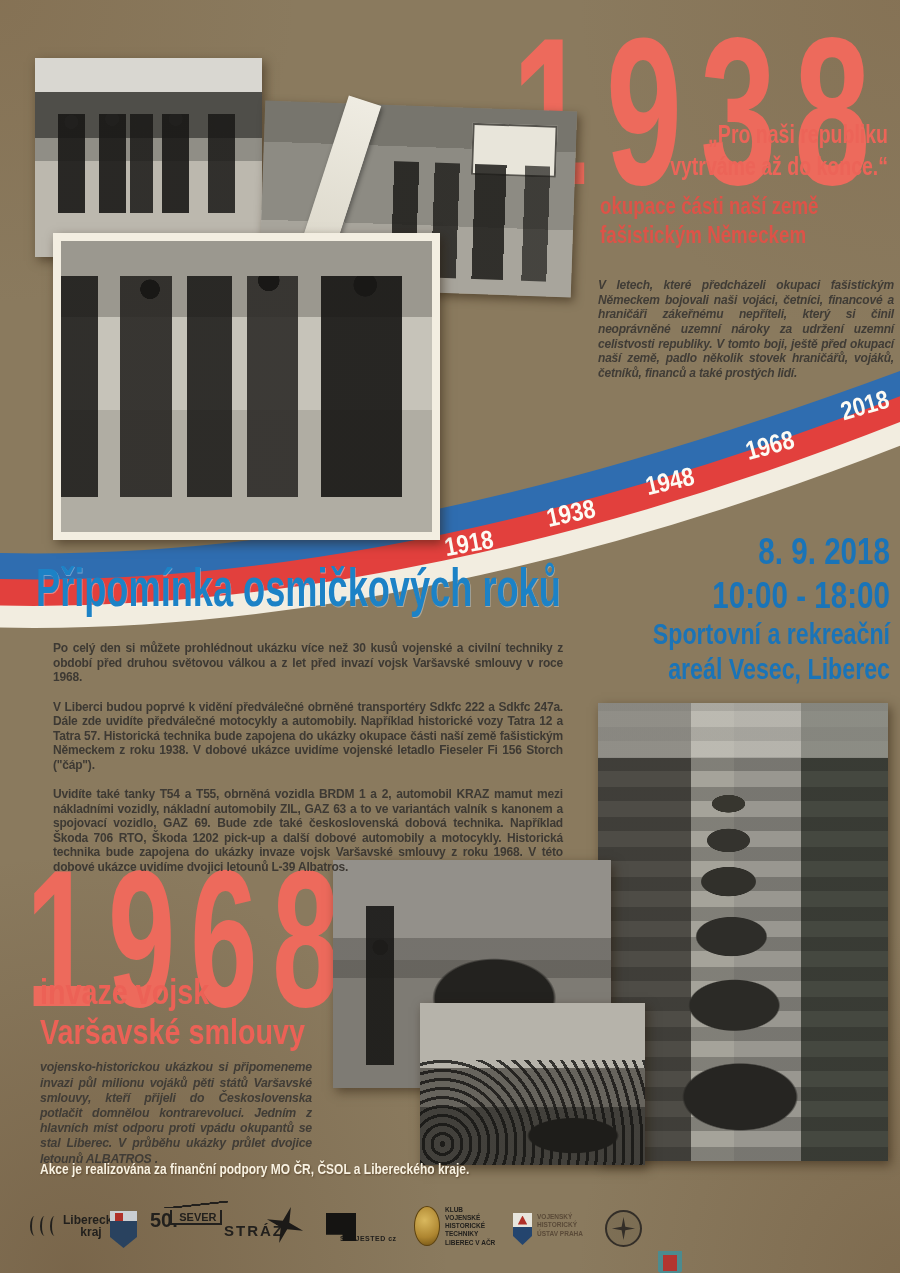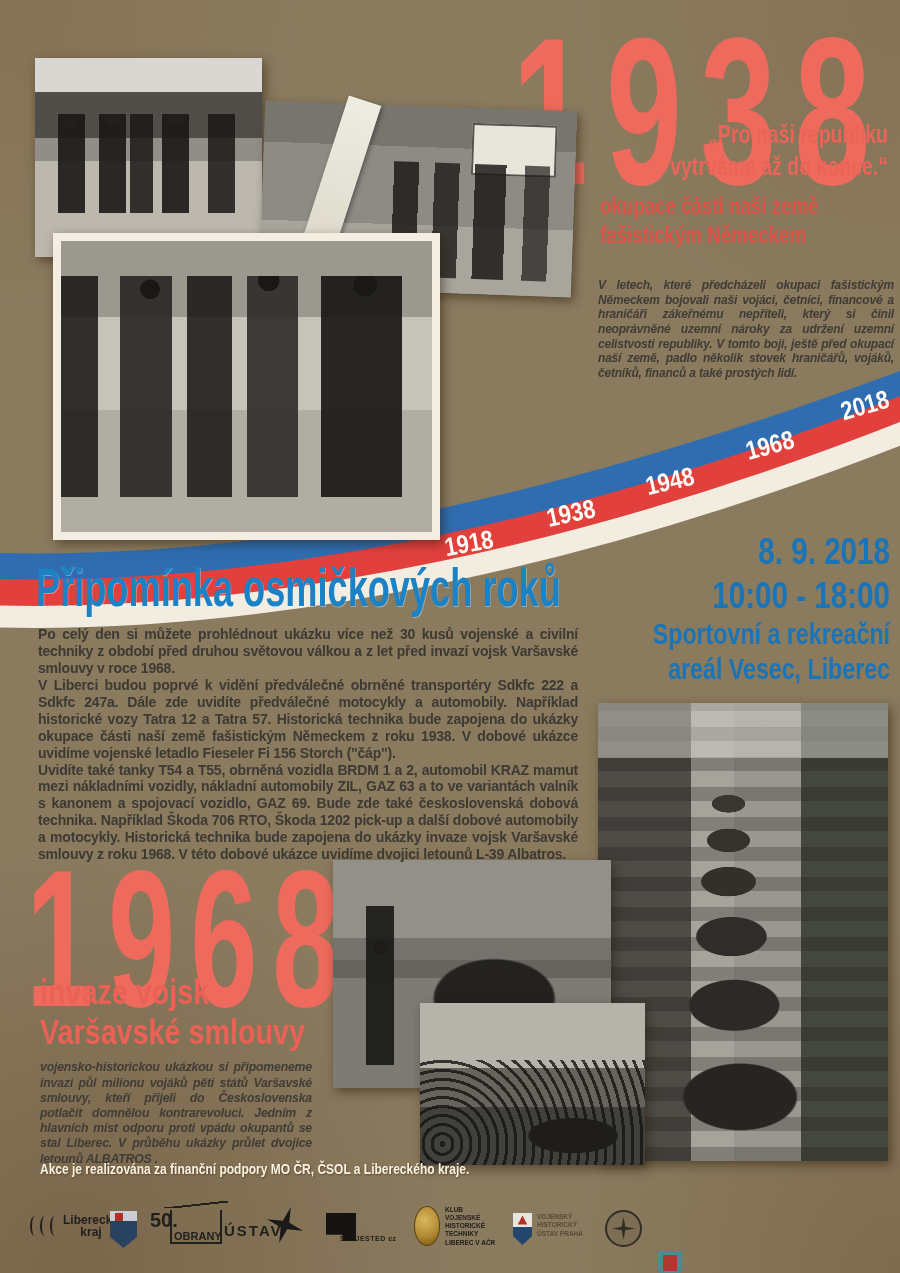--- a/index.html
+++ b/index.html
@@ -105,21 +105,21 @@
   .rb1{left:440px;top:528px;transform:rotate(-10deg) scaleX(.85);}
   .rb2{left:542px;top:498px;transform:rotate(-12deg) scaleX(.85);}
   .rb3{left:641px;top:466px;transform:rotate(-13deg) scaleX(.85);}
   .rb4{left:741px;top:430px;transform:rotate(-15deg) scaleX(.85);}
   .rb5{left:836px;top:390px;transform:rotate(-16deg) scaleX(.85);}
   
   .title{position:absolute;left:36px;top:556px;z-index:7;margin:0;color:#1c82c6;
     font-size:54px;font-weight:bold;white-space:nowrap;transform:scaleX(.67);transform-origin:left top;
     text-shadow:1px 1px 0 rgba(255,255,255,.35);}
   .intro{position:absolute;left:38px;top:626px;width:540px;z-index:7;}
-  .intro p{margin:0;color:#3d3933;font-weight:bold;font-size:14px;line-height:1.21;text-align:justify;letter-spacing:-.2px;}
+  .intro p{margin:15px;color:#3d3933;font-weight:bold;font-size:12px;line-height:1.21;text-align:justify;letter-spacing:-.2px;}
   
   .event{position:absolute;right:10px;top:530px;width:360px;z-index:7;text-align:right;color:#1a74b8;
     font-weight:bold;transform:scaleX(.8);transform-origin:right top;line-height:1.18;}
   .event .dt{font-size:37px;}
   .event .tm{font-size:37px;}
   .event .vn{font-size:29px;}
   
   .sec68-head{position:absolute;left:40px;top:972px;z-index:7;color:#ec6156;font-weight:bold;
     font-size:35px;line-height:1.15;transform:scaleX(.82);transform-origin:left top;white-space:nowrap;}
   .para68{left:40px;top:1048px;width:272px;font-size:12.3px;line-height:1.24;}
@@ -235,23 +235,23 @@
           <i class="arc"></i>
         </span>
       <span class="t">Liberecký
 kraj</span>
     </div>
     <div class="lg crest">
         <i></i>
       </div>
     <div class="lg sever">
       <span class="n">50.</span>
-      <div class="box">OBRANY</div>
-    </div>
-    <div class="lg csol">ÚSTAV</div>
+      <div class="box">SEVER</div>
+    </div>
+    <div class="lg csol">STRÁŽ</div>
     <div class="lg star4"></div>
     <div class="lg sklj">
       <div class="sq"></div>
       <div class="t">SKLJESTED cz</div>
     </div>
     <div class="lg kvht">
       <div class="oval"></div>
       <div class="t">KLUB
 VOJENSKÉ
 HISTORICKÉ

